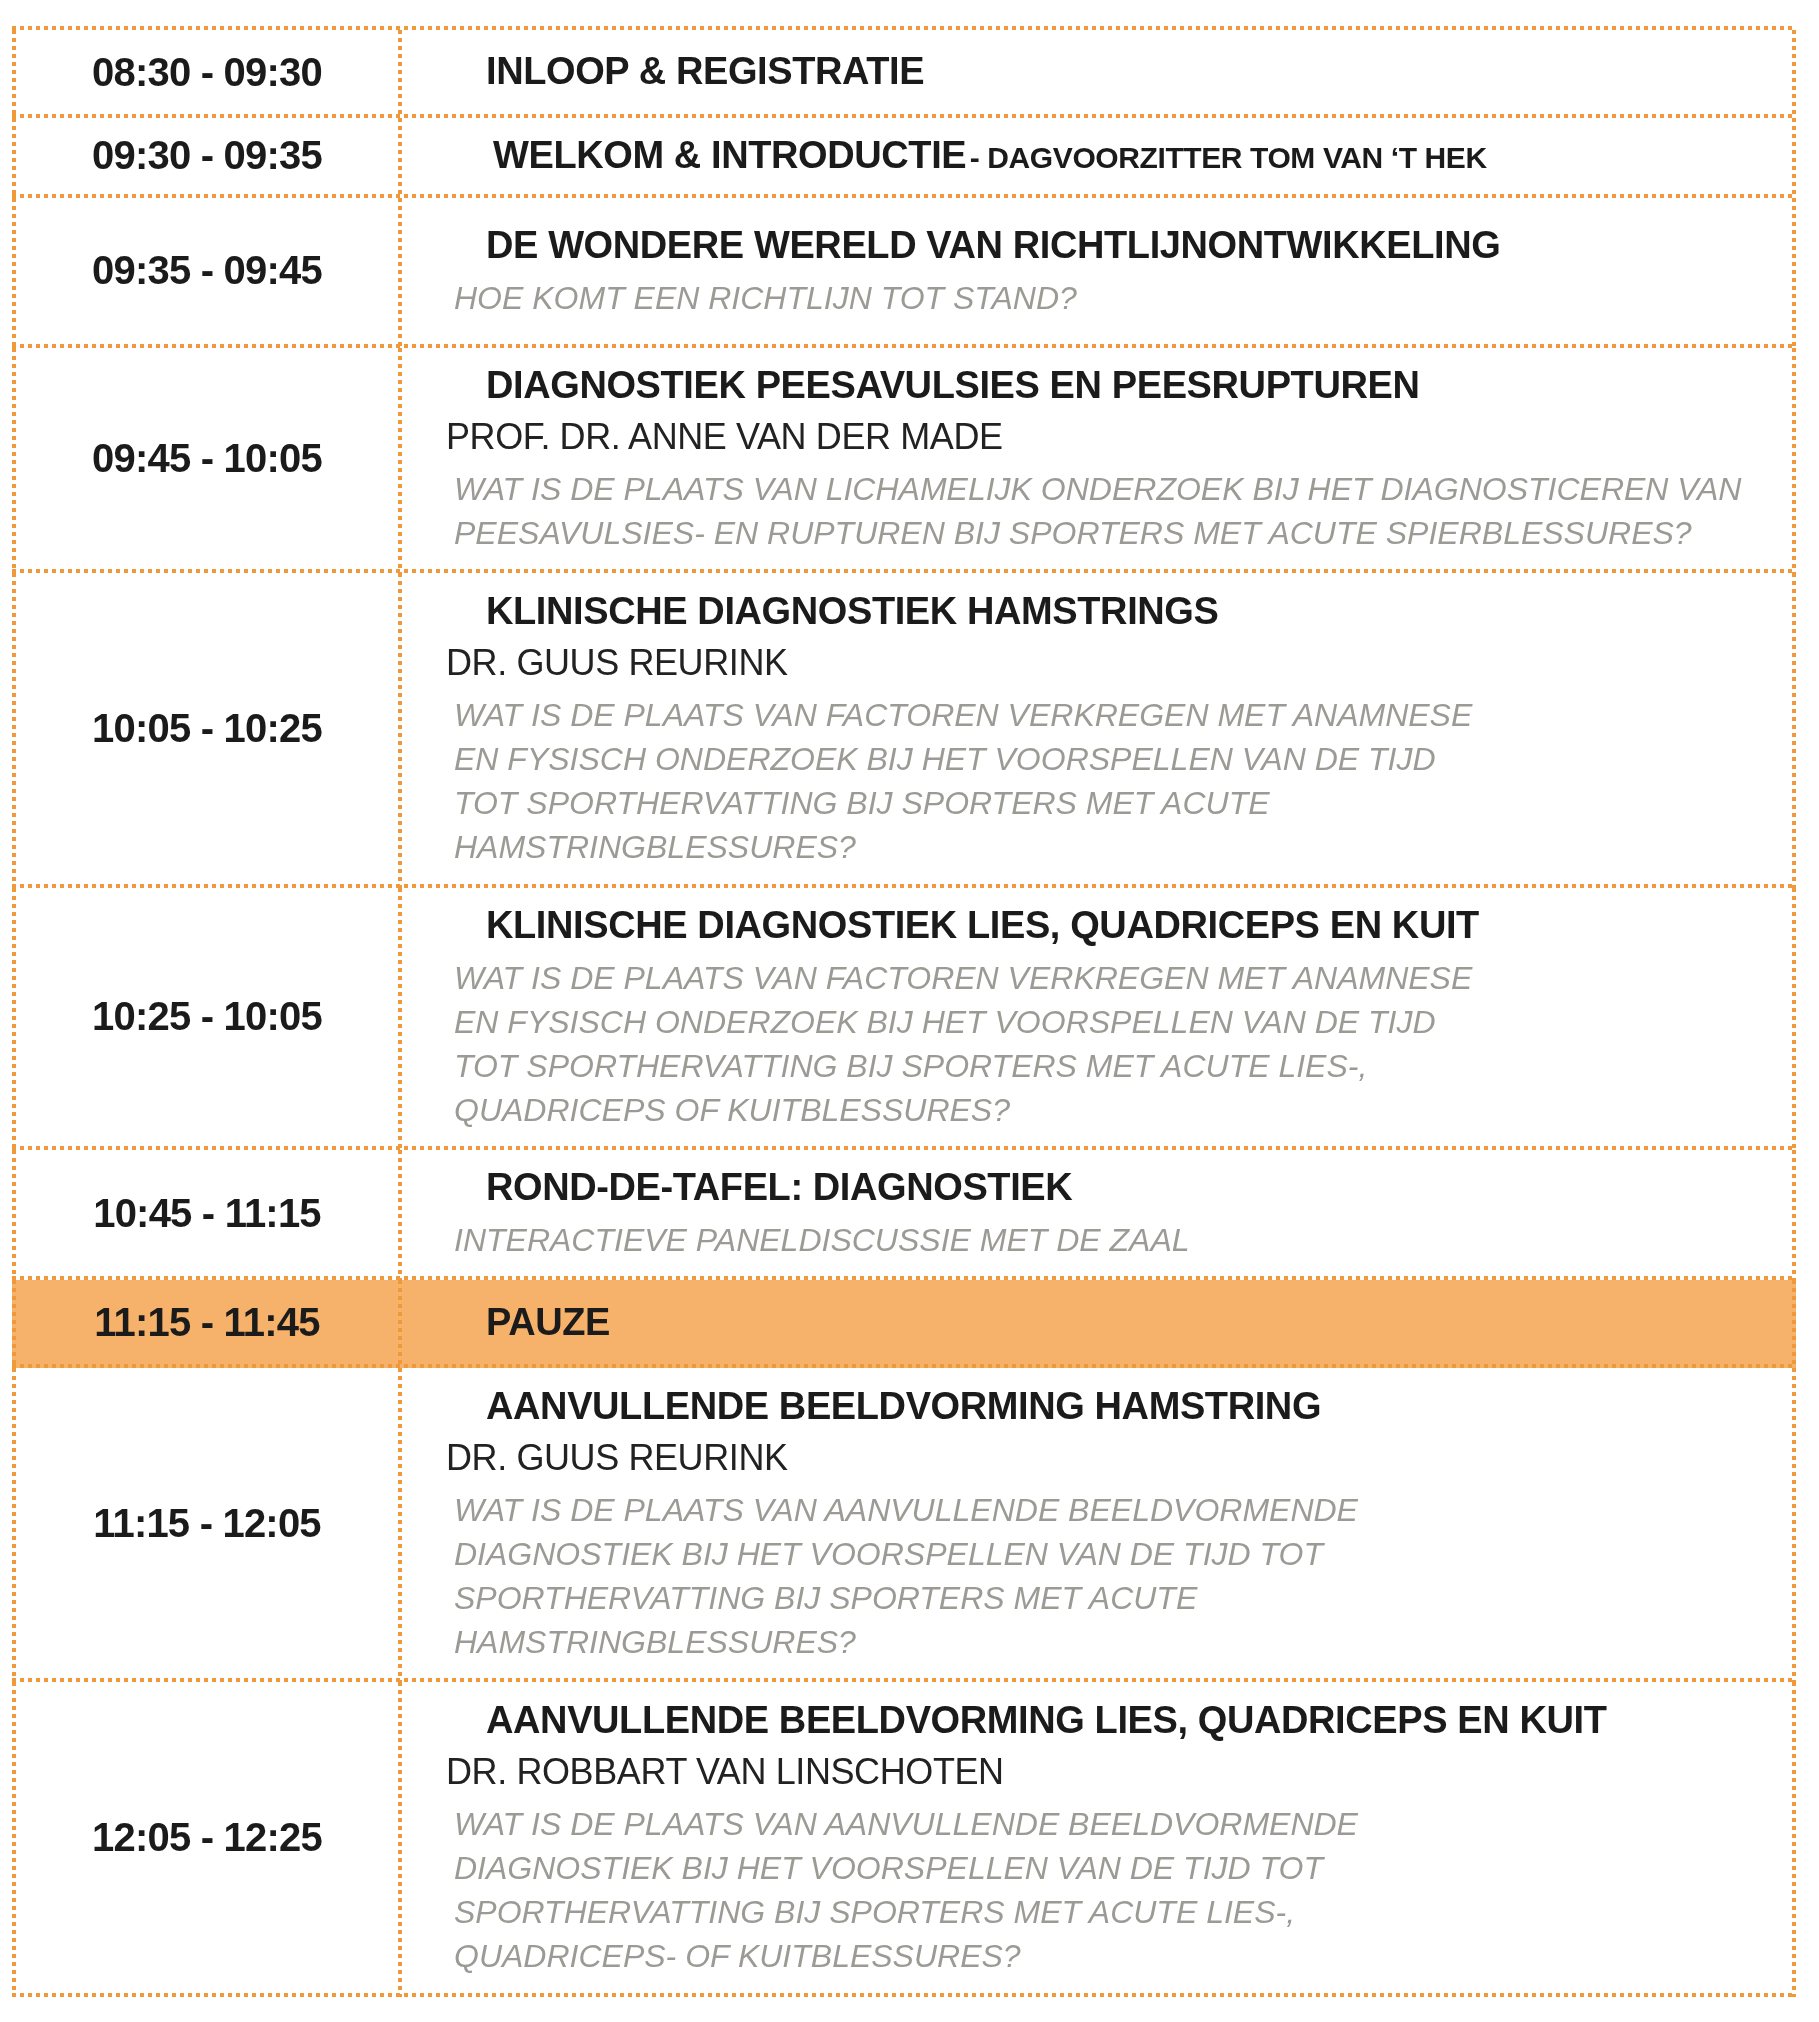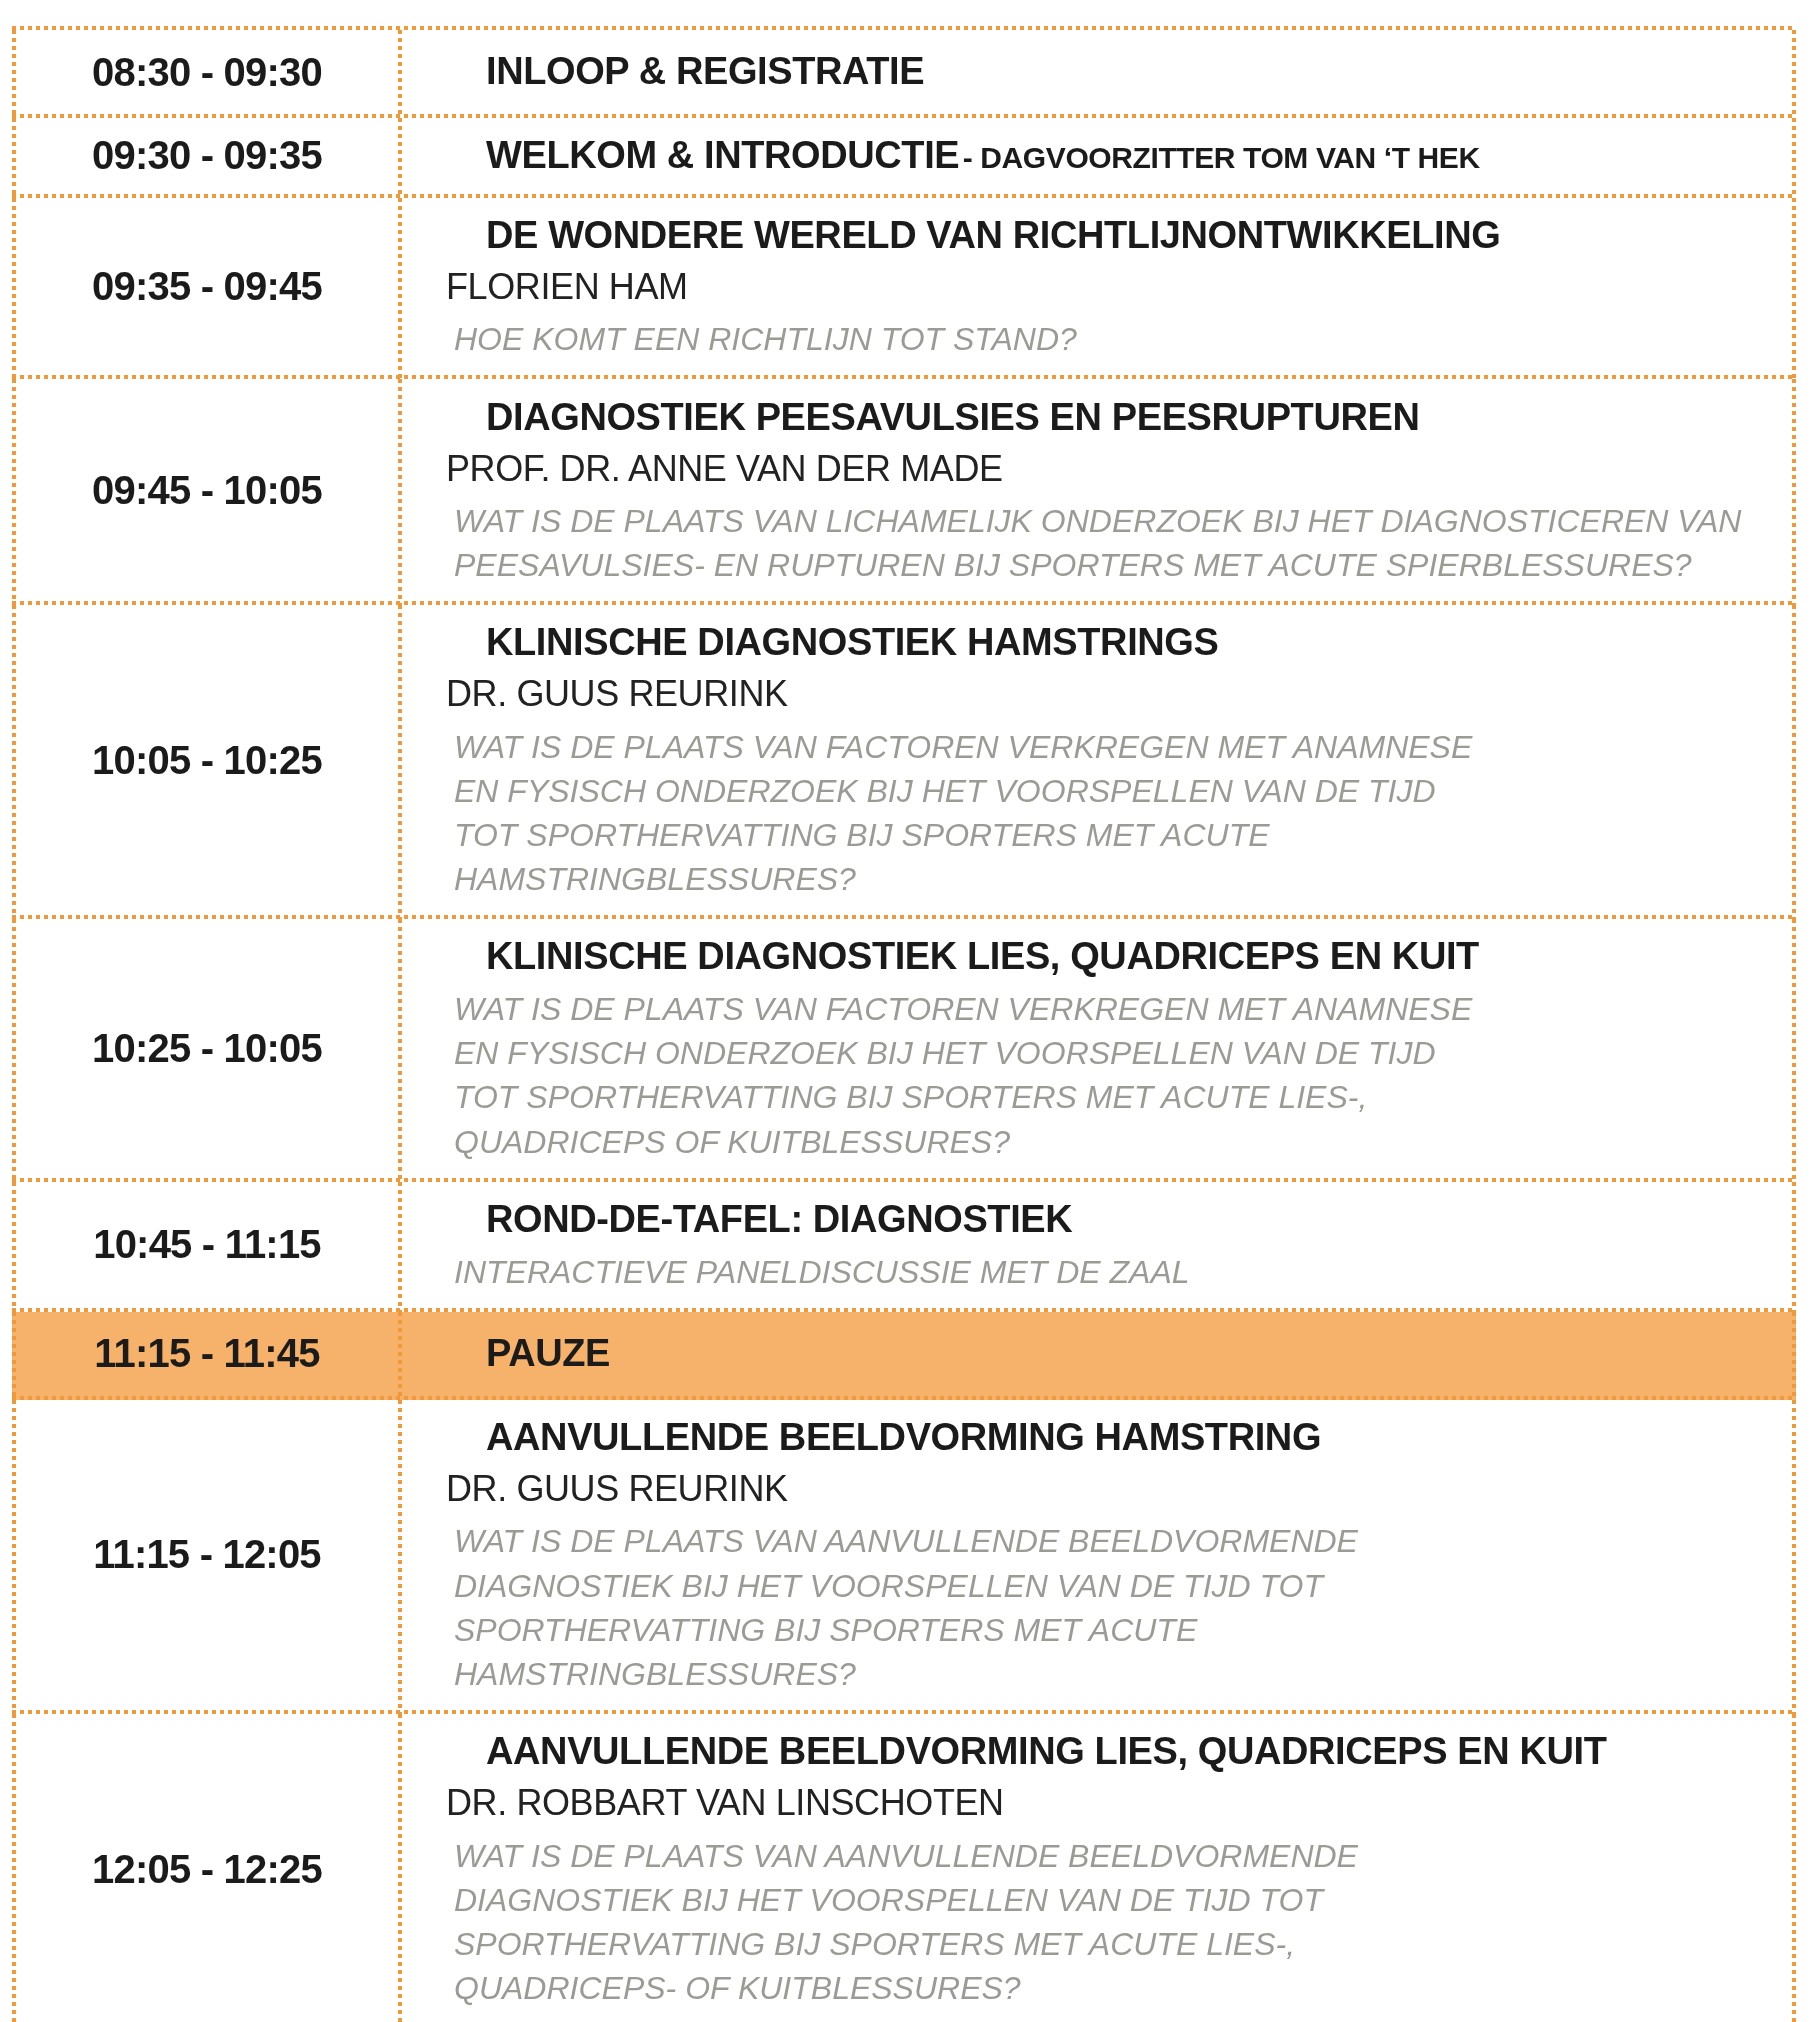--- a/index.html
+++ b/index.html
@@ -79,21 +79,21 @@
   }
   .desc {
     font-size: 32px; font-style: italic; color: var(--description, #9b9a94);
     line-height: 1.38; margin-top: 6.3px; max-width: 1043px; margin-left: 8px;
   }
   .desc.wide { max-width: 1343px; }
   .pauze-center { width: 66%; text-align: left; }
 
   
   .r1  { min-height: 88px; }
-  .r2  { min-height: 66px;  }
+  .r2  { min-height: 66px; gap: 7px;  }
   .r3  { min-height: 150px; }
   .r4  { min-height: 190px; }
   .r5  { min-height: 259px; }
   .r6  { min-height: 251px; }
   .r7  { min-height: 111px; }
   .r8  { min-height: 88px; }
   .r9  { min-height: 250px; }
   .r10 { min-height: 288px; }
 </style>
 </head>
@@ -112,21 +112,20 @@
     <div class="time">09:30 - 09:35</div>
     <div class="content">
       <div class="title-line"><span class="title">WELKOM &amp; INTRODUCTIE</span> <span class="title-suffix">- DAGVOORZITTER TOM VAN ‘T HEK</span></div>
     </div>
   </section>
 
   <section class="row r3">
     <div class="time">09:35 - 09:45</div>
     <div class="content">
       <div class="title">DE WONDERE WERELD VAN RICHTLIJNONTWIKKELING</div>
-      <div class="speaker">FLORIEN HAM</div>
       <div class="desc">HOE KOMT EEN RICHTLIJN TOT STAND?</div>
     </div>
   </section>
 
   <section class="row r4">
     <div class="time">09:45 - 10:05</div>
     <div class="content">
       <div class="title">DIAGNOSTIEK PEESAVULSIES EN PEESRUPTUREN</div>
       <div class="speaker">PROF. DR. ANNE VAN DER MADE</div>
       <div class="desc wide">WAT IS DE PLAATS VAN LICHAMELIJK ONDERZOEK BIJ HET DIAGNOSTICEREN VAN PEESAVULSIES- EN RUPTUREN BIJ SPORTERS MET ACUTE SPIERBLESSURES?</div>

